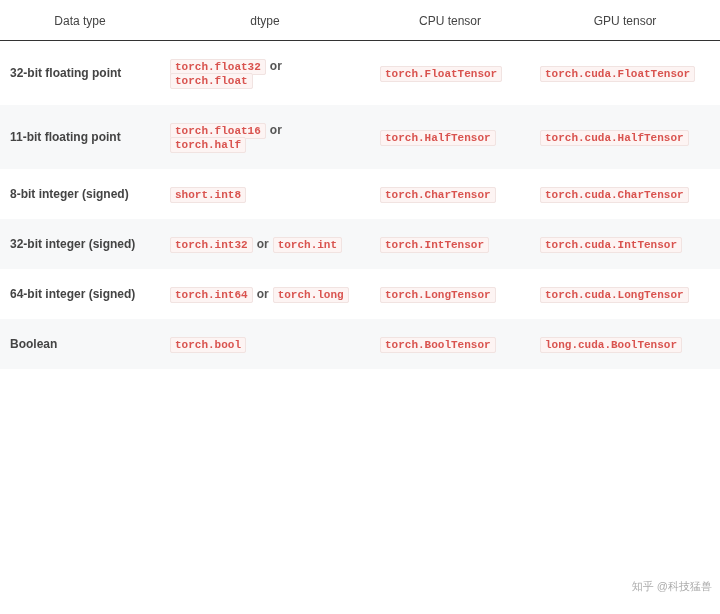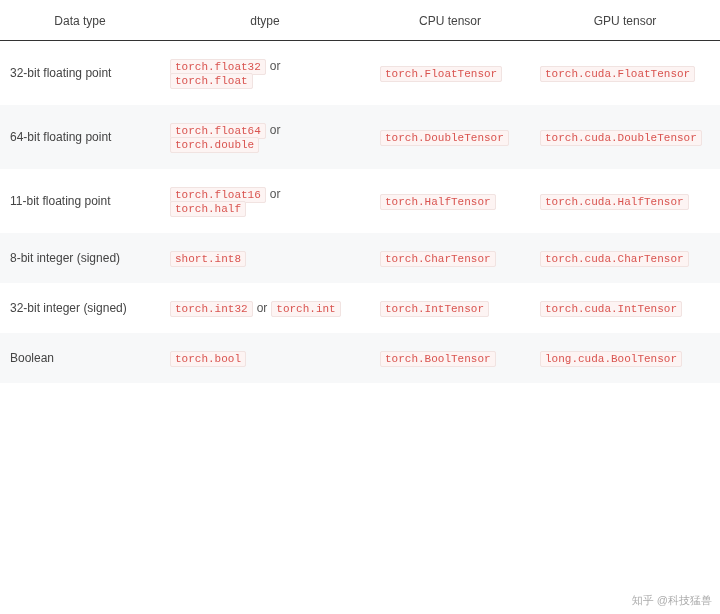--- a/index.html
+++ b/index.html
@@ -25,20 +25,21 @@
     border-bottom: 1px solid #333;
     font-size: 12px;
   }
   tbody tr:nth-child(odd)  { background: #ffffff; }
   tbody tr:nth-child(even) { background: #f7f8f9; }
   tbody td {
     padding: 18px 10px;
     vertical-align: middle;
     font-size: 12px;
     color: #444;
+    font-weight: bold;
   }
   col.c-type  { width: 160px; }
   col.c-dtype { width: 210px; }
   col.c-cpu   { width: 160px; }
   col.c-gpu   { width: 190px; }
   code.tok {
     font-family: "SFMono-Regular", Consolas, "Liberation Mono", Menlo, monospace;
     font-size: 11px;
     color: #d9534f;
     background: #fdf4f3;
@@ -50,21 +51,21 @@
   .or {
     display: inline-block;
     margin: 0 4px;
     color: #555;
     font-size: 12px;
     text-align: center;
   }
   .watermark {
     position: fixed;
     right: 8px;
-    bottom: 6px;
+    bottom: 20px;
     font-size: 11px;
     color: rgba(0,0,0,0.35);
     pointer-events: none;
   }
 </style>
 </head>
 <body>
 
 <table>
   <colgroup>
@@ -82,44 +83,44 @@
     </tr>
   </thead>
   <tbody id="tbody">
       <tr>
         <td>32-bit floating point</td>
         <td><code class="tok">torch.float32</code><span class="or">or</span><code class="tok">torch.float</code></td>
         <td><code class="tok">torch.FloatTensor</code></td>
         <td><code class="tok">torch.cuda.FloatTensor</code></td>
       </tr>
       <tr>
-        <td>64-bit floating point</td>
-        <td><code class="tok">torch.float64</code><span class="or">or</span><code class="tok">torch.double</code></td>
-        <td><code class="tok">torch.DoubleTensor</code></td>
-        <td><code class="tok">torch.cuda.DoubleTensor</code></td>
-      </tr>
-      <tr>
         <td>11-bit floating point</td>
         <td><code class="tok">torch.float16</code><span class="or">or</span><code class="tok">torch.half</code></td>
         <td><code class="tok">torch.HalfTensor</code></td>
         <td><code class="tok">torch.cuda.HalfTensor</code></td>
       </tr>
       <tr>
         <td>8-bit integer (signed)</td>
         <td><code class="tok">short.int8</code></td>
         <td><code class="tok">torch.CharTensor</code></td>
         <td><code class="tok">torch.cuda.CharTensor</code></td>
       </tr>
       <tr>
         <td>32-bit integer (signed)</td>
         <td><code class="tok">torch.int32</code><span class="or">or</span><code class="tok">torch.int</code></td>
         <td><code class="tok">torch.IntTensor</code></td>
         <td><code class="tok">torch.cuda.IntTensor</code></td>
       </tr>
       <tr>
+        <td>64-bit integer (signed)</td>
+        <td><code class="tok">torch.int64</code><span class="or">or</span><code class="tok">torch.long</code></td>
+        <td><code class="tok">torch.LongTensor</code></td>
+        <td><code class="tok">torch.cuda.LongTensor</code></td>
+      </tr>
+      <tr>
         <td>Boolean</td>
         <td><code class="tok">torch.bool</code></td>
         <td><code class="tok">torch.BoolTensor</code></td>
         <td><code class="tok">long.cuda.BoolTensor</code></td>
       </tr>
     </tbody>
 </table>
 
 <div class="watermark">知乎 @科技猛兽</div>
 

